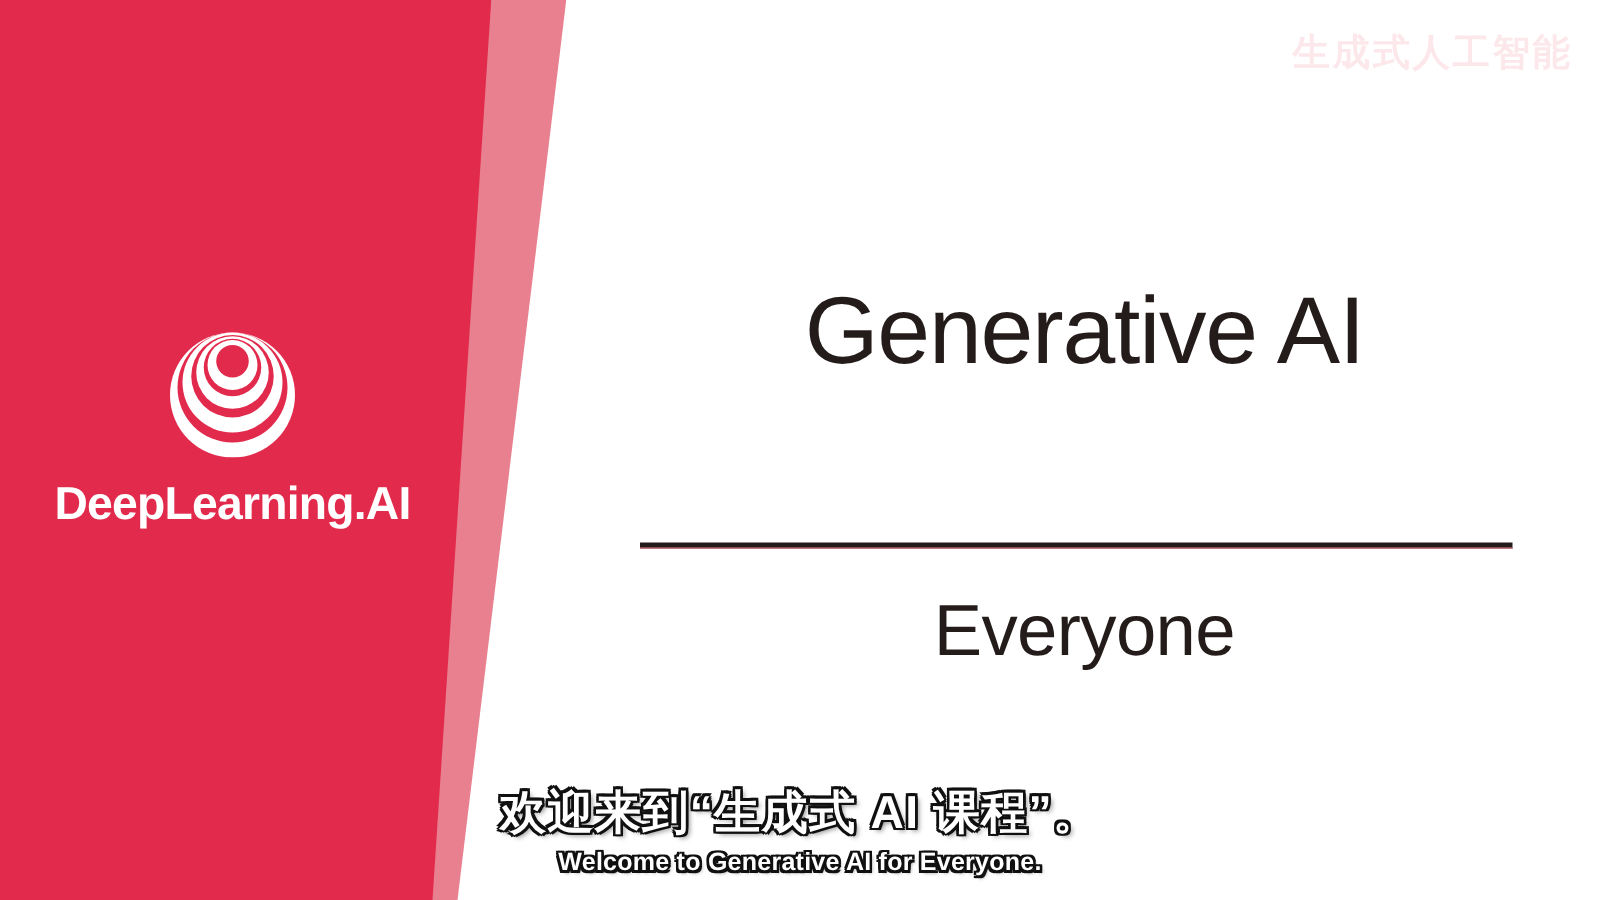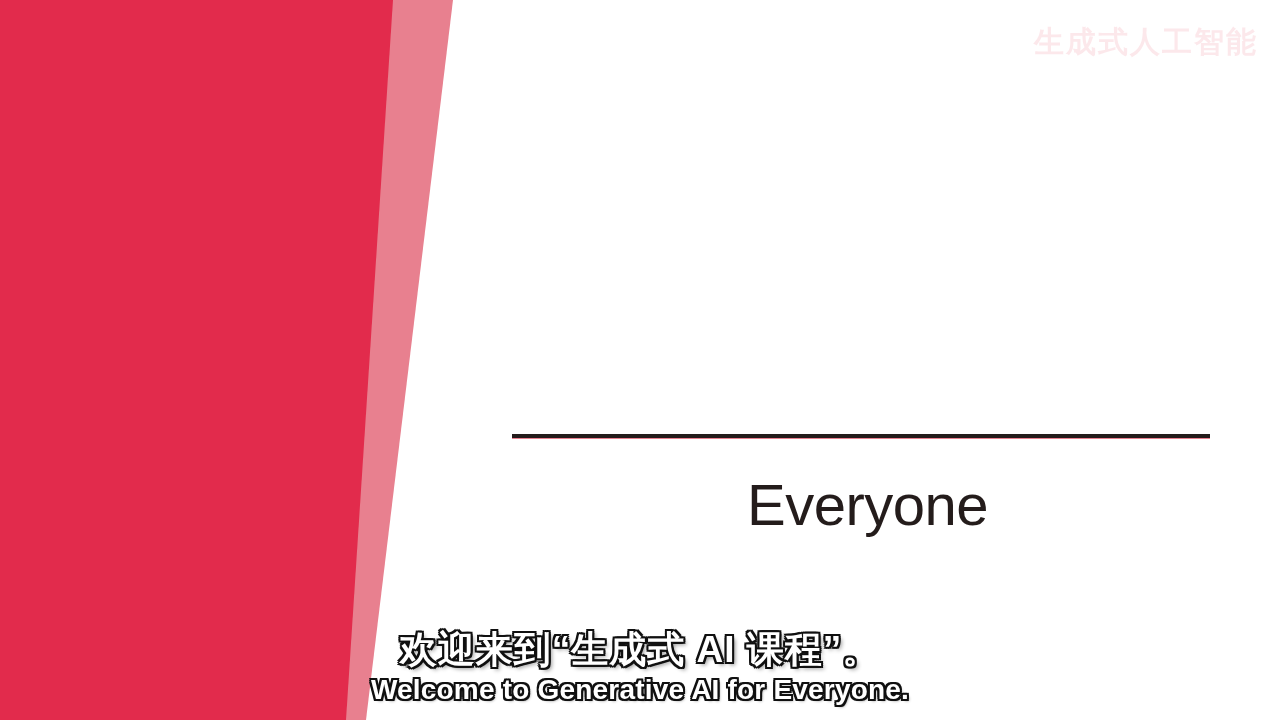--- a/index.html
+++ b/index.html
@@ -137,45 +137,59 @@
     line-height: 48px;
     letter-spacing: 1px;
     text-shadow:
       -2px -2px 0 #101010,  2px -2px 0 #101010,
       -2px  2px 0 #101010,  2px  2px 0 #101010,
       -2px  0   0 #101010,  2px  0   0 #101010,
        0   -2px 0 #101010,  0    2px 0 #101010,
        3px  3px 4px rgba(0,0,0,0.45);
   }
   .caption-en {
-    font-size: 28px;
+    font-size: 20px;
     line-height: 32px;
     letter-spacing: 0.2px;
     text-shadow:
       -2px -2px 0 #101010,  2px -2px 0 #101010,
       -2px  2px 0 #101010,  2px  2px 0 #101010,
       -2px  0   0 #101010,  2px  0   0 #101010,
        0   -2px 0 #101010,  0    2px 0 #101010,
        2px  2px 3px rgba(0,0,0,0.45);
     text-align: center;
   }
 </style>
 </head>
 <body>
 
 <div id="slide">
 
   <div class="band band-pink"></div>
   <div class="band band-red"></div>
 
+  <div class="brand">
+    <svg class="brand-logo" width="104" height="104" viewBox="0 0 104 104" aria-hidden="true">
+      <circle cx="52" cy="54" r="50" fill="#ffffff"></circle>
+      <circle cx="52" cy="48" r="44" fill="#E22B4C"></circle>
+      <circle cx="52" cy="44" r="40" fill="#ffffff"></circle>
+      <circle cx="52" cy="39" r="33" fill="#E22B4C"></circle>
+      <circle cx="52" cy="36" r="29" fill="#ffffff"></circle>
+      <circle cx="52" cy="32" r="23" fill="#E22B4C"></circle>
+      <circle cx="52" cy="30" r="20" fill="#ffffff"></circle>
+      <circle cx="52" cy="27" r="13" fill="#E22B4C"></circle>
+    </svg>
+    <span class="brand-name">DeepLearning.AI</span>
+  </div>
 
   <div class="watermark">生成式人工智能</div>
 
   <div class="main">
     <div class="title">
+      <span class="title-line">Generative AI</span>
     </div>
     <div class="divider"></div>
     <div class="subtitle">Everyone</div>
   </div>
 
   <div class="captions">
     <span class="caption-cn">欢迎来到“生成式 AI 课程”。</span>
     <span class="caption-en">Welcome to Generative AI for Everyone.</span>
   </div>
 

